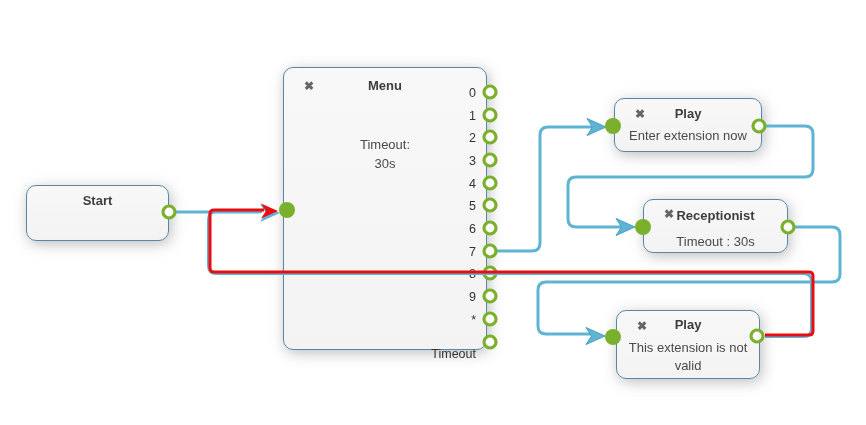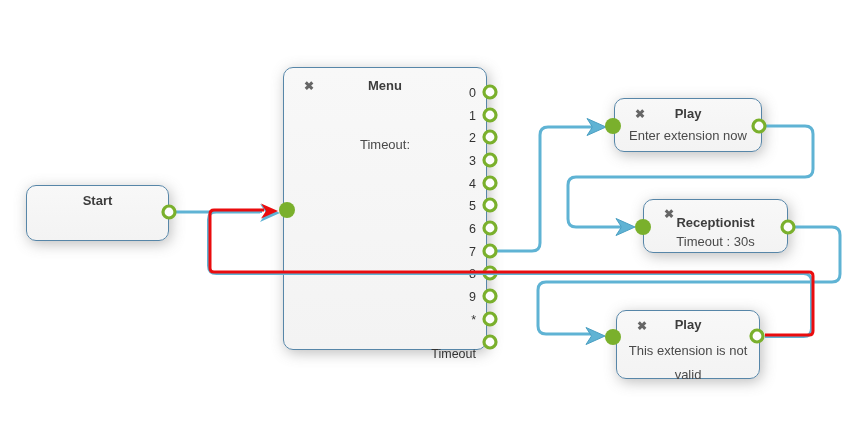--- a/index.html
+++ b/index.html
@@ -21,21 +21,21 @@
     font-size:13px;font-weight:bold;color:#3d3d3d;line-height:16px;
   }
   .close{
     position:absolute;font-size:12px;font-weight:bold;color:#666;
     line-height:14px;cursor:pointer;
   }
   .node-body{
     position:absolute;left:0;right:0;text-align:center;
     font-size:13px;color:#4a4a4a;line-height:19px;
   }
-  .node-body.small{line-height:24px;padding:0 8px;}
+  .node-body.small{line-height:18px;padding:0 8px;}
   .mport{
     position:absolute;right:10px;height:16px;line-height:16px;
     font-size:12.5px;color:#333;text-align:right;
   }
   svg.wires{position:absolute;left:0;top:0;pointer-events:none;}
 </style>
 </head>
 <body>
 
 <div class="canvas">
@@ -43,20 +43,21 @@
   <div class="node" style="left:26px;top:185px;width:143px;height:56px;">
     <div class="node-title" style="top:7px">Start</div>
   </div>
 
   <div class="node" style="left:283px;top:67px;width:204px;height:283px;">
     <span class="close" style="left:20px;top:11px">✖</span>
     <div class="node-title" style="top:10px">Menu</div>
     <div class="node-body" style="top:48px">
       <div style="height:19px"></div>
       <div>Timeout:</div>
+      <div>30s</div>
     </div>
     <div class="mport" style="top:17px">0</div>
     <div class="mport" style="top:40px">1</div>
     <div class="mport" style="top:62px">2</div>
     <div class="mport" style="top:85px">3</div>
     <div class="mport" style="top:108px">4</div>
     <div class="mport" style="top:130px">5</div>
     <div class="mport" style="top:153px">6</div>
     <div class="mport" style="top:176px">7</div>
     <div class="mport" style="top:198px">8</div>
@@ -66,21 +67,21 @@
   </div>
 
   <div class="node" style="left:614px;top:98px;width:148px;height:54px;">
     <span class="close" style="left:20px;top:8px">✖</span>
     <div class="node-title" style="top:7px">Play</div>
     <div class="node-body" style="top:27px">Enter extension now</div>
   </div>
 
   <div class="node" style="left:643px;top:199px;width:145px;height:54px;">
     <span class="close" style="left:20px;top:7px">✖</span>
-    <div class="node-title" style="top:15px">Receptionist</div>
+    <div class="node-title" style="top:8px">Receptionist</div>
     <div class="node-body" style="top:32px">Timeout : 30s</div>
   </div>
 
   <div class="node" style="left:616px;top:310px;width:144px;height:69px;">
     <span class="close" style="left:20px;top:8px">✖</span>
     <div class="node-title" style="top:6px">Play</div>
     <div class="node-body small" style="top:28px">This extension is not valid</div>
   </div>
 
   <svg class="wires" width="866" height="425" viewBox="0 0 866 425">

